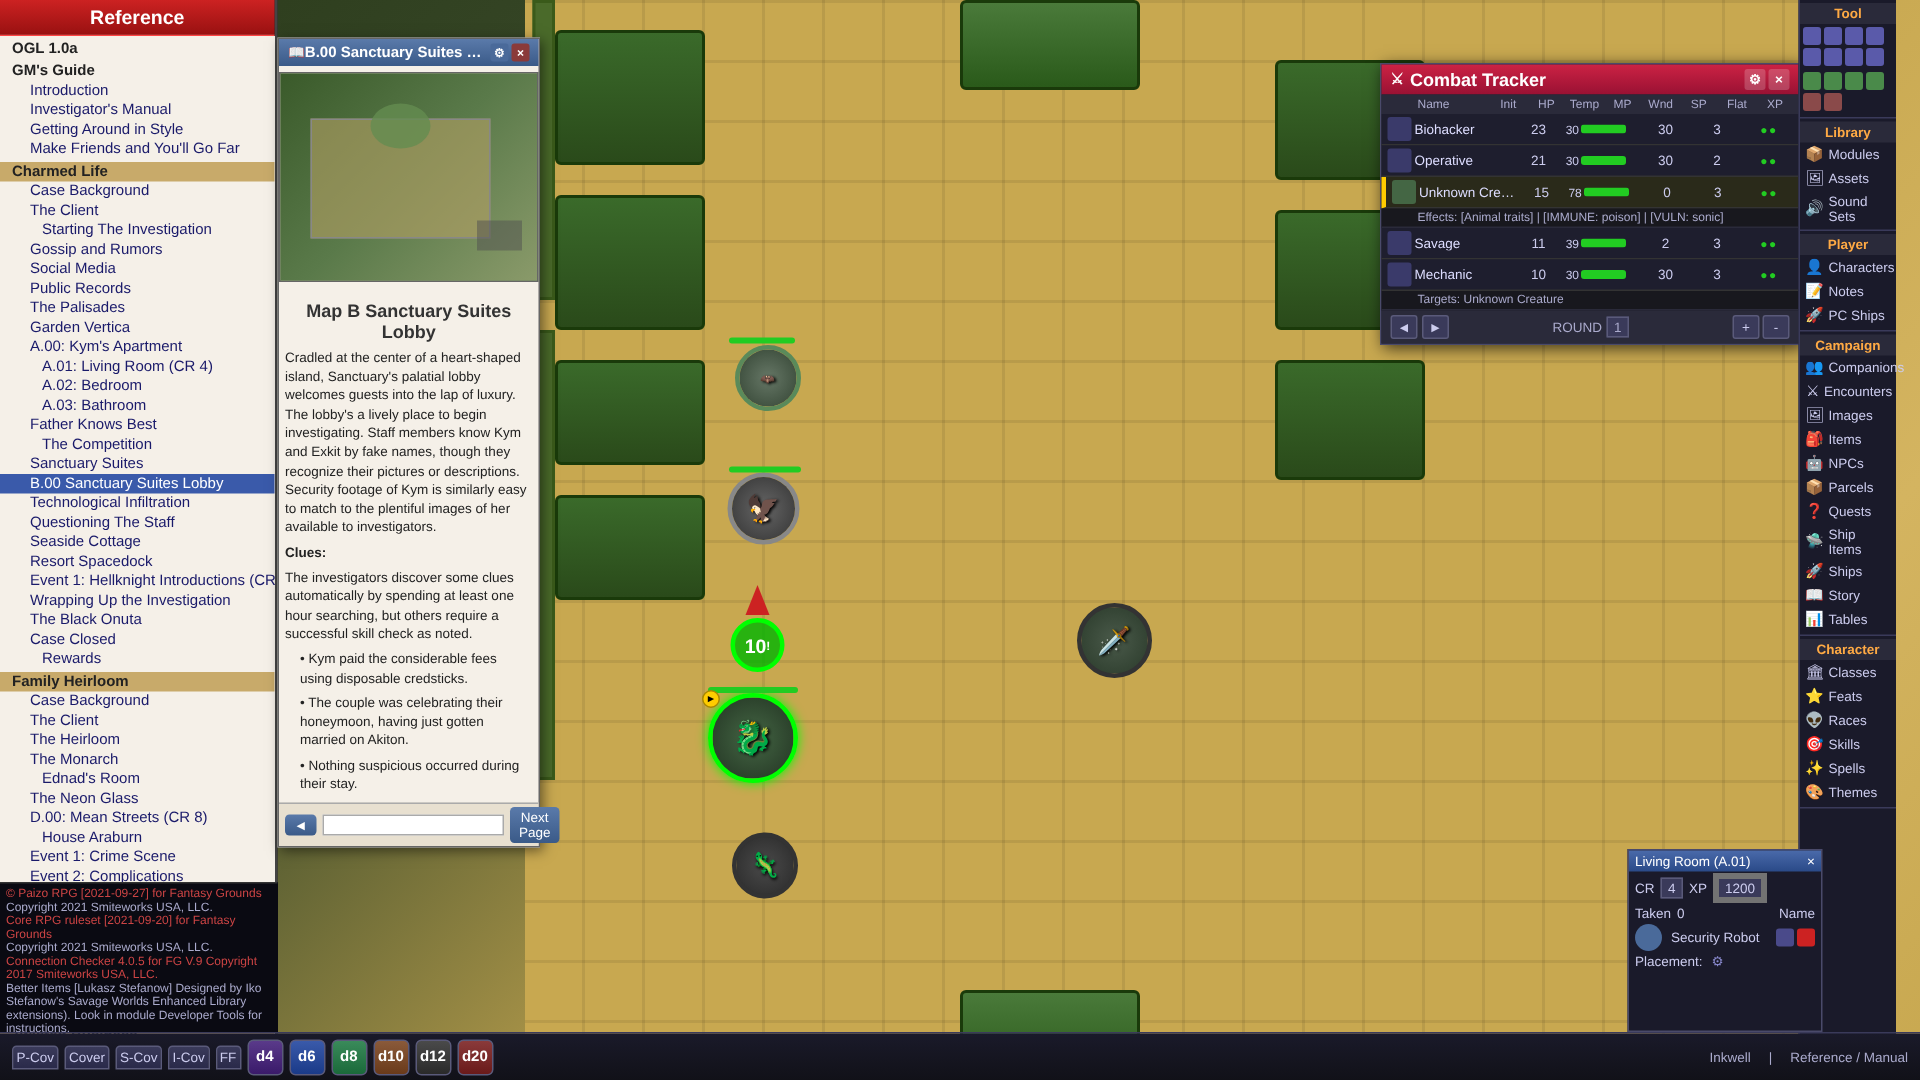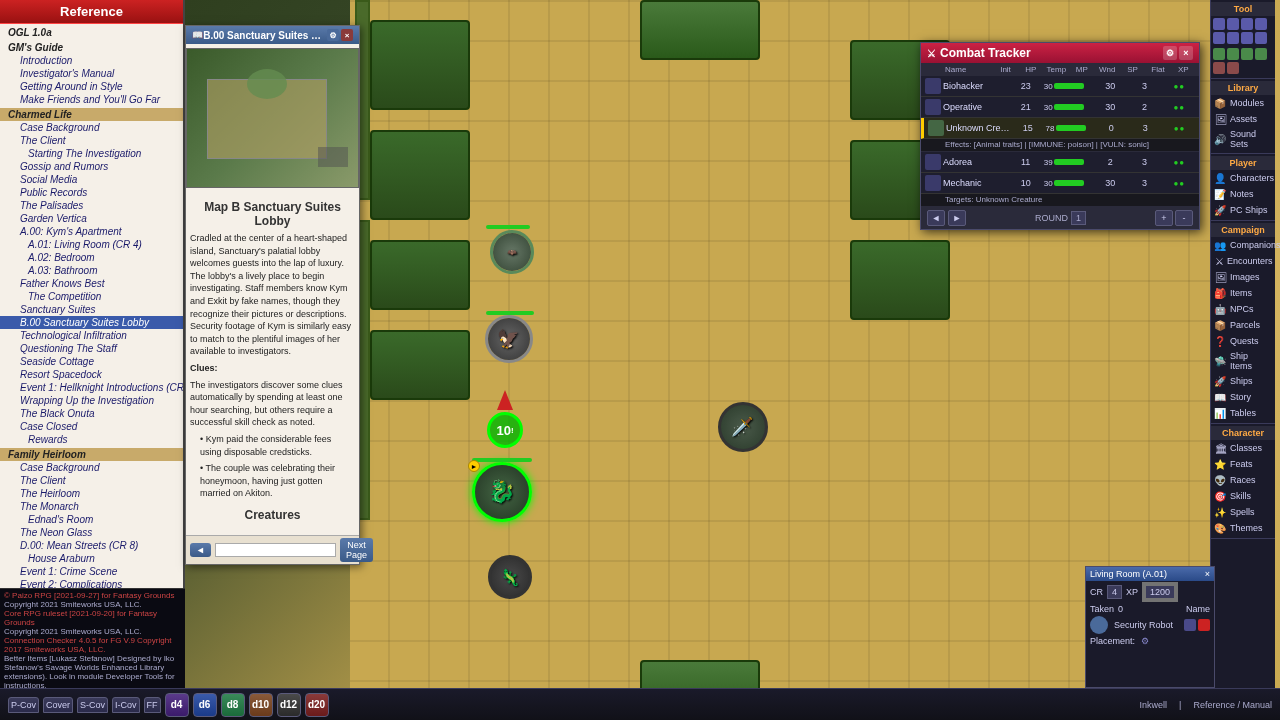--- a/index.html
+++ b/index.html
@@ -101,21 +101,20 @@
       background: #f5f0e8;
     }
 
     .nav-item {
       display: block;
       padding: 1px 8px 1px 12px;
       color: #1a1a6a;
       font-size: 10px;
       cursor: pointer;
       white-space: nowrap;
-      font-style: italic;
     }
     .nav-item.active { background: #3a5aaa; color: white; }
     .nav-item.header { color: #222; font-weight: bold; padding-left: 8px; margin-top: 2px; }
     .nav-item.sub { padding-left: 20px; }
     .nav-item.sub2 { padding-left: 28px; }
 
     
     #module-window {
       position: absolute;
       left: 185px; top: 25px;
@@ -294,21 +293,21 @@
     }
 
     .ct-round {
       color: #aaaacc;
       font-size: 9px;
     }
 
     
     #right-panel {
       position: absolute;
-      right: 5px; top: 0;
+      right: 16px; top: 0;
       width: 65px;
       height: 720px;
       background: #1a1a2a;
       border-left: 1px solid #3a3a5a;
       display: flex;
       flex-direction: column;
     }
 
     .right-section {
       border-bottom: 1px solid #3a3a5a;
@@ -607,20 +606,21 @@
   </div>
 
   <div id="module-body">
     <div class="module-section-title">Map B Sanctuary Suites Lobby</div>
     <div class="module-text">Cradled at the center of a heart-shaped island, Sanctuary's palatial lobby welcomes guests into the lap of luxury. The lobby's a lively place to begin investigating. Staff members know Kym and Exkit by fake names, though they recognize their pictures or descriptions. Security footage of Kym is similarly easy to match to the plentiful images of her available to investigators.</div>
     <div class="module-text"><b>Clues:</b></div>
     <div class="module-text">The investigators discover some clues automatically by spending at least one hour searching, but others require a successful skill check as noted.</div>
     <div id="module-bullets">
         <div class="module-text" style="padding-left: 10px;">• Kym paid the considerable fees using disposable credsticks.</div>
         <div class="module-text" style="padding-left: 10px;">• The couple was celebrating their honeymoon, having just gotten married on Akiton.</div>
+        <div class="module-text" style="padding-left: 10px;">• Nothing suspicious occurred during their stay.</div>
       </div>
     <div class="module-section-title" style="margin-top:8px;">Creatures</div>
   </div>
 
   <div class="module-footer">
     <button class="module-nav-btn">◄</button>
     <input type="text" style="flex: 1 1 0%; border: 1px solid rgb(170, 170, 170); padding: 1px; font-size: 9px; background: rgb(255, 255, 255);" value="">
     <button class="module-nav-btn">Next Page</button>
   </div>
 </div>
@@ -697,21 +697,21 @@
       <div class="ct-val">0</div>
       <div class="ct-val">3</div>
       <div style="flex:1;display:flex;align-items:center;justify-content:center;gap:1px;">
         <span style="color:#22cc22;font-size:8px;">●</span>
         <span style="color:#22cc22;font-size:8px;">●</span>
       </div>
     </div>
       <div class="ct-effects">Effects: [Animal traits] | [IMMUNE: poison] | [VULN: sonic]</div>
       <div class="ct-row">
       <div class="ct-portrait" style="background:#3a3a6a;"></div>
-      <div class="ct-name">Adorea</div>
+      <div class="ct-name">Savage</div>
       <div class="ct-val">11</div>
       <div style="flex:1.5;display:flex;align-items:center;gap:1px;">
         <span style="font-size:8px;color:#ccccee;">39</span>
         <div class="ct-hp-bar">
             <div class="ct-hp-fill" style="width:100%;background:#22cc22;"></div>
           </div>
       </div>
       <div class="ct-val">2</div>
       <div class="ct-val">3</div>
       <div style="flex:1;display:flex;align-items:center;justify-content:center;gap:1px;">

